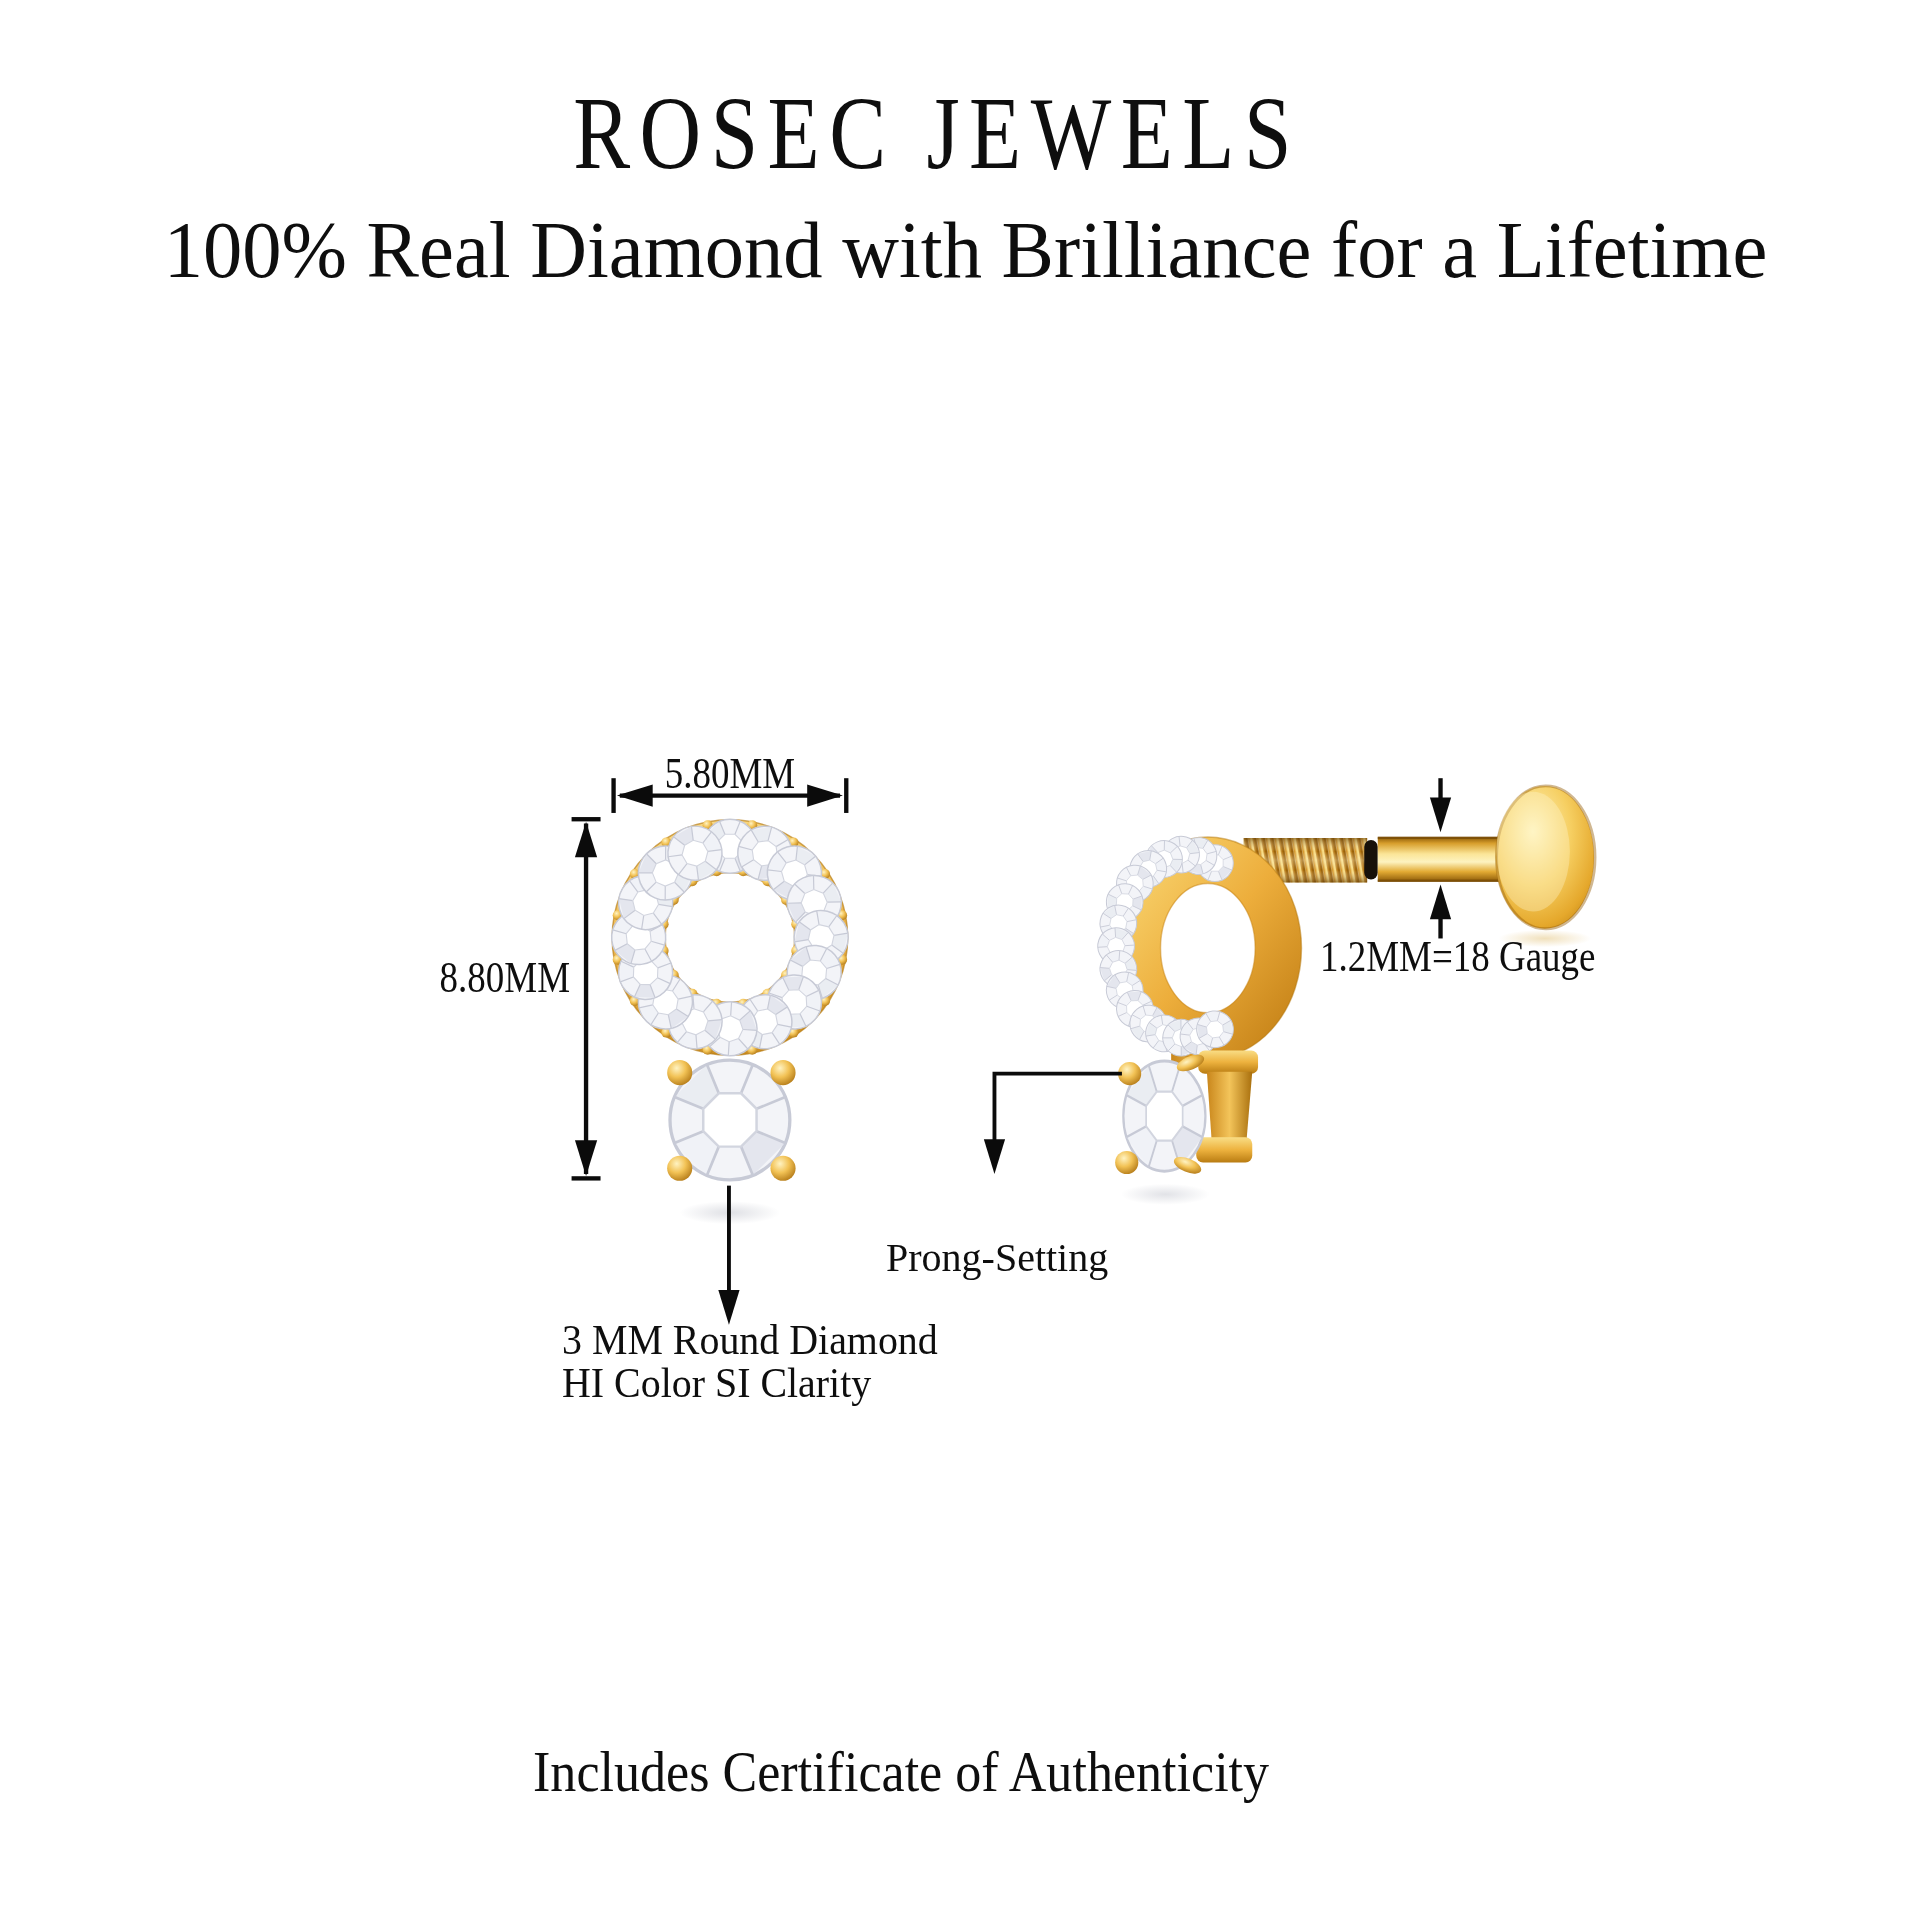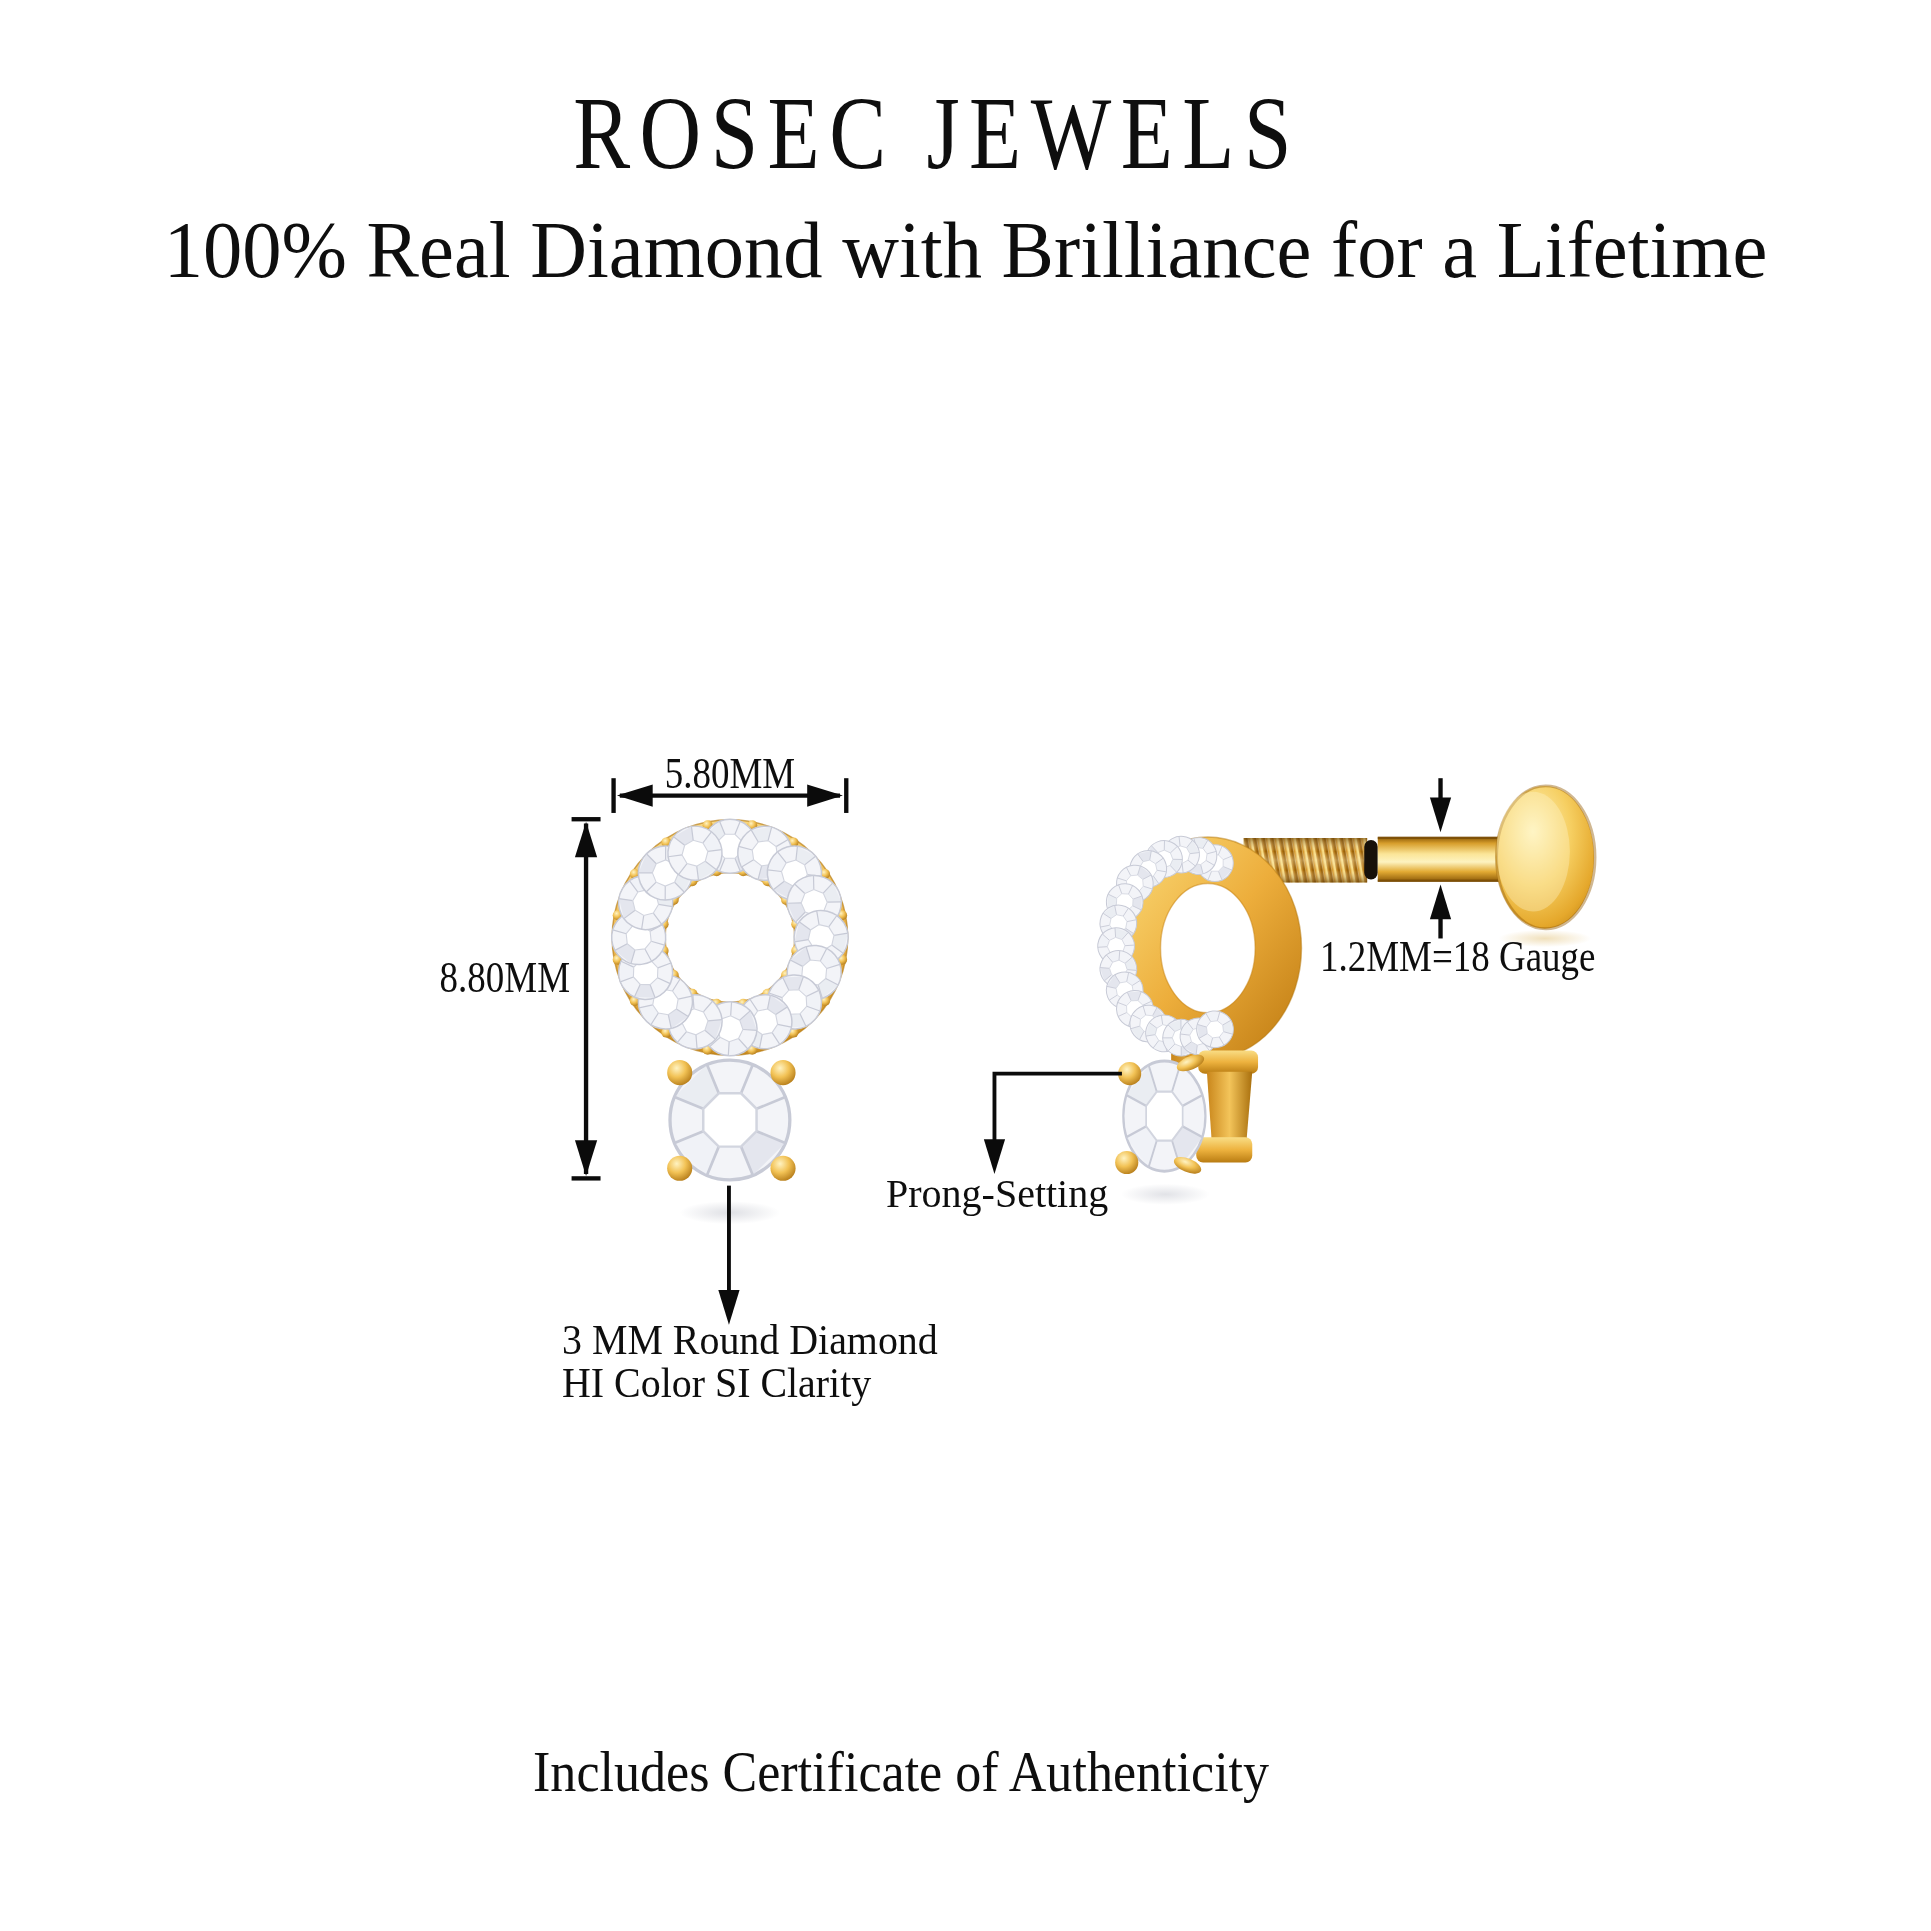--- a/index.html
+++ b/index.html
@@ -15,21 +15,21 @@
   }
   #brand-subtitle{
     left:0;top:210px;width:1931px;text-align:center;
     font-size:81px;font-weight:500;
     transform:scaleX(0.97);transform-origin:50% 0;
   }
   .dim-label{font-size:44px;transform:scaleX(0.84);}
   #lbl-width{left:585px;top:752px;width:290px;text-align:center;transform-origin:50% 50%;}
   #lbl-height{left:280px;top:956px;width:290px;text-align:right;transform-origin:100% 50%;}
   #lbl-gauge{left:1320px;top:935px;transform-origin:0 50%;}
-  #lbl-prong{left:886px;top:1174px;font-size:40px;}
+  #lbl-prong{left:886px;top:1238px;font-size:40px;}
   #lbl-stone{left:562px;top:1319px;font-size:42px;line-height:43px;transform:scaleX(0.95);transform-origin:0 0;}
   #footer-note{
     left:533px;top:1744px;font-size:56px;
     transform:scaleX(0.93);transform-origin:0 0;
   }
   svg{position:absolute;left:0;top:0;}
 </style>
 </head>
 <body>
 

